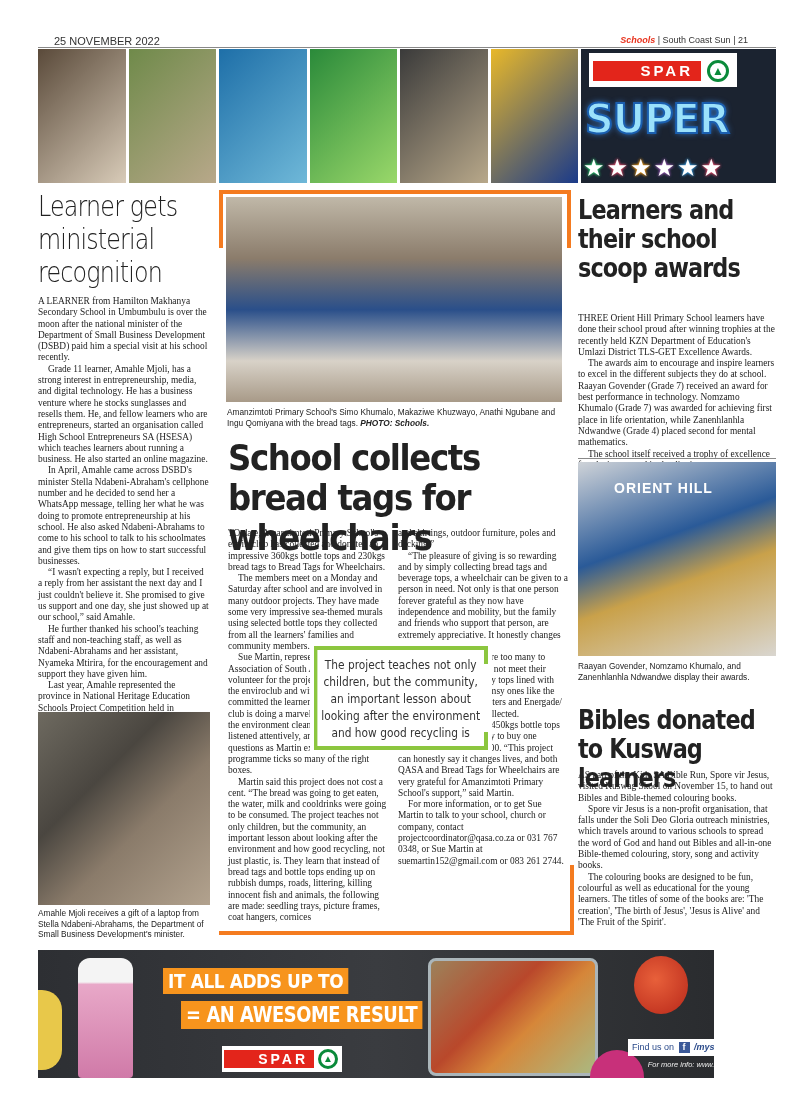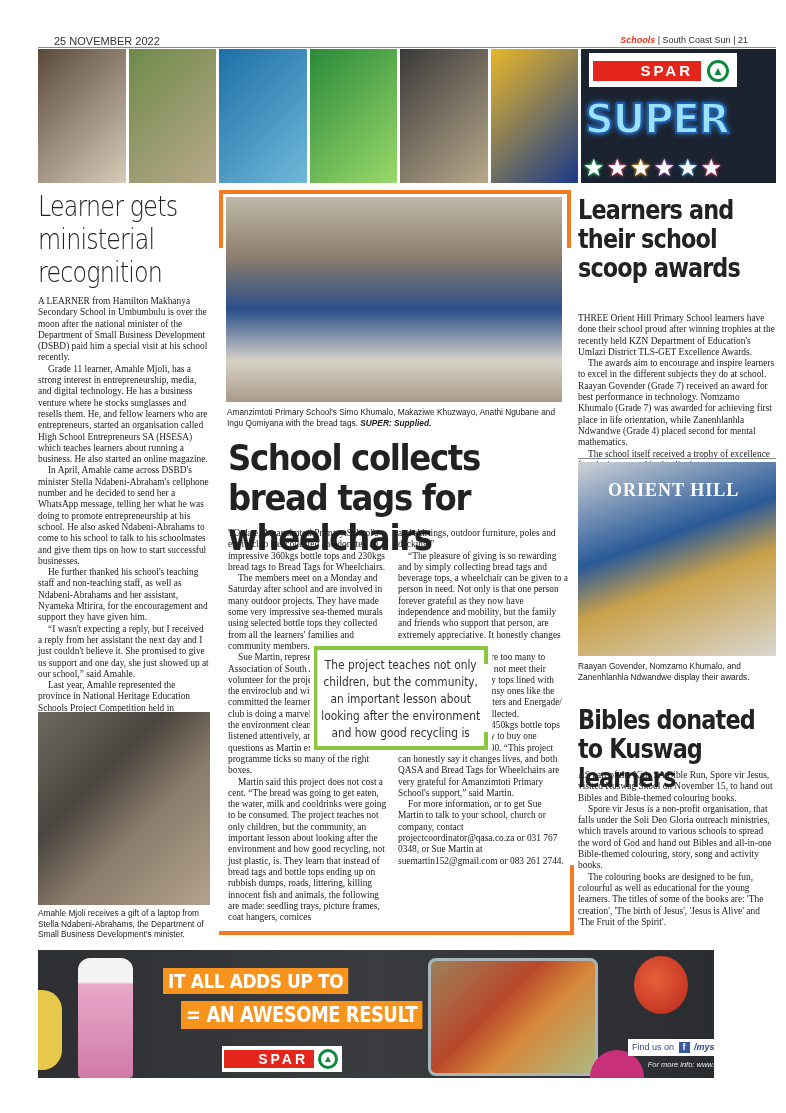--- a/index.html
+++ b/index.html
@@ -105,33 +105,33 @@
   <div class="stars">
     <span style="color:#fff;text-shadow:0 0 3px #2ecc71,0 0 3px #2ecc71;">★</span><span style="color:#fff;text-shadow:0 0 3px #e84a6a,0 0 3px #e84a6a;">★</span><span style="color:#fff;text-shadow:0 0 3px #f39c12,0 0 3px #f39c12;">★</span><span style="color:#fff;text-shadow:0 0 3px #9b59b6,0 0 3px #9b59b6;">★</span><span style="color:#fff;text-shadow:0 0 3px #3498db,0 0 3px #3498db;">★</span><span style="color:#fff;text-shadow:0 0 3px #e84a6a,0 0 3px #e84a6a;">★</span>
   </div>
 </div>
 
 <h2 class="abs h-left">Learner gets ministerial recognition</h2>
 <div class="abs col-left body-text">
   <p>A LEARNER from Hamilton Makhanya Secondary School in Umbumbulu is over the moon after the national minister of the Department of Small Business Development (DSBD) paid him a special visit at his school recently.</p>
   <p>Grade 11 learner, Amahle Mjoli, has a strong interest in entrepreneurship, media, and digital technology. He has a business venture where he stocks sunglasses and resells them. He, and fellow learners who are entrepreneurs, started an organisation called High School Entrepreneurs SA (HSESA) which teaches learners about running a business. He also started an online magazine.</p>
   <p>In April, Amahle came across DSBD's minister Stella Ndabeni-Abraham's cellphone number and he decided to send her a WhatsApp message, telling her what he was doing to promote entrepreneurship at his school. He also asked Ndabeni-Abrahams to come to his school to talk to his schoolmates and give them tips on how to start successful businesses.</p>
+  <p>“I wasn't expecting a reply, but I received a reply from her assistant the next day and I just couldn't believe it. She promised to give us support and one day, she just showed up at our school,” said Amahle.</p>
   <p>He further thanked his school's teaching staff and non-teaching staff, as well as Ndabeni-Abrahams and her assistant, Nyameka Mtirira, for the encouragement and support they have given him.</p>
-  <p>“I wasn't expecting a reply, but I received a reply from her assistant the next day and I just couldn't believe it. She promised to give us support and one day, she just showed up at our school,” said Amahle.</p>
   <p>Last year, Amahle represented the province in National Heritage Education Schools Project Competition held in Limpopo.</p>
   <p>Ndabeni-Abrahams said Amahle was a great example as he gets things started and did not sit and wait. She presented Amahle with a laptop to help him do his work.</p>
 </div>
 <div class="abs photo-left"></div>
 <div class="abs cap cap-left">Amahle Mjoli receives a gift of a laptop from Stella Ndabeni-Abrahams, the Department of Small Business Development's minister.</div>
 
 <div class="abs orange-frame" style="height:58px;border-bottom:none;"></div>
 <div class="abs photo-center"></div>
 <div class="abs cap cap-center">
   <span>Amanzimtoti Primary School's Simo Khumalo, Makaziwe Khuzwayo, Anathi Ngubane and Ingu Qomiyana with the bread tags.</span>
-  <span class="credit">SUPER: Supplied.</span>
+  <span class="credit">PHOTO: Schools.</span>
 </div>
 <h1 class="abs h-center">School collects bread tags for wheelchairs</h1>
 
 <div class="abs col-c1 body-text">
   <p>TO date, Amanzimtoti Primary School's enviroclub has collected and donated an impressive 360kgs bottle tops and 230kgs bread tags to Bread Tags for Wheelchairs.</p>
   <p>The members meet on a Monday and Saturday after school and are involved in many outdoor projects. They have made some very impressive sea-themed murals using selected bottle tops they collected from all the learners' families and community members.</p>
   <p style="shape-outside:inset(0);">
     <span>Sue Martin, representing Quadriplegic Association of South Africa (QASA) and a volunteer for the project, recently visited the enviroclub and witnessed how committed the learners are. She said the club is doing a marvelous job at keeping the environment clean. They learners listened attentively, and asked a lot of questions as Martin explained how this programme ticks so many of the right boxes.</span>
   </p>
   <p>Martin said this project does not cost a cent. “The bread was going to get eaten, the water, milk and cooldrinks were going to be consumed. The project teaches not only children, but the community, an important lesson about looking after the environment and how good recycling, not just plastic, is. They learn that instead of bread tags and bottle tops ending up on rubbish dumps, roads, littering, killing innocent fish and animals, the following are made: seedling trays, picture frames, coat hangers, cornices</p>
@@ -153,21 +153,21 @@
 <div class="abs orange-bottom-r"></div>
 
 <h2 class="abs h-right1">Learners and their school scoop awards</h2>
 <div class="abs col-r1 body-text">
   <p>THREE Orient Hill Primary School learners have done their school proud after winning trophies at the recently held KZN Department of Education's Umlazi District TLS-GET Excellence Awards.</p>
   <p>The awards aim to encourage and inspire learners to excel in the different subjects they do at school. Raayan Govender (Grade 7) received an award for best performance in technology. Nomzamo Khumalo (Grade 7) was awarded for achieving first place in life orientation, while Zanenhlanhla Ndwandwe (Grade 4) placed second for mental mathematics.</p>
   <p>The school itself received a trophy of excellence for placing second in the district.</p>
 </div>
 <div class="abs r-rule"></div>
 <div class="abs photo-right">
-  <div style="position:absolute;left:30px;top:18px;color:#fff;font-family:Liberation Serif, serif;font-weight:bold;font-size:18px;letter-spacing:1px;">ORIENT HILL</div>
+  <div style="position:absolute;left:36px;top:18px;color:#fff;font-family:Liberation Sans, sans-serif;font-weight:bold;font-size:14px;letter-spacing:1px;">ORIENT HILL</div>
 </div>
 <div class="abs cap cap-right">Raayan Govender, Nomzamo Khumalo, and Zanenhlanhla Ndwandwe display their awards.</div>
 
 <h2 class="abs h-right2">Bibles donated to Kuswag learners</h2>
 <div class="abs col-r2 body-text">
   <p>AS part of the Kids SA Bible Run, Spore vir Jesus, visited Kuswag Skool on November 15, to hand out Bibles and Bible-themed colouring books.</p>
   <p>Spore vir Jesus is a non-profit organisation, that falls under the Soli Deo Gloria outreach ministries, which travels around to various schools to spread the word of God and hand out Bibles and all-in-one Bible-themed colouring, story, song and activity books.</p>
   <p>The colouring books are designed to be fun, colourful as well as educational for the young learners. The titles of some of the books are: 'The creation', 'The birth of Jesus', 'Jesus is Alive' and 'The Fruit of the Spirit'.</p>
 </div>
 

